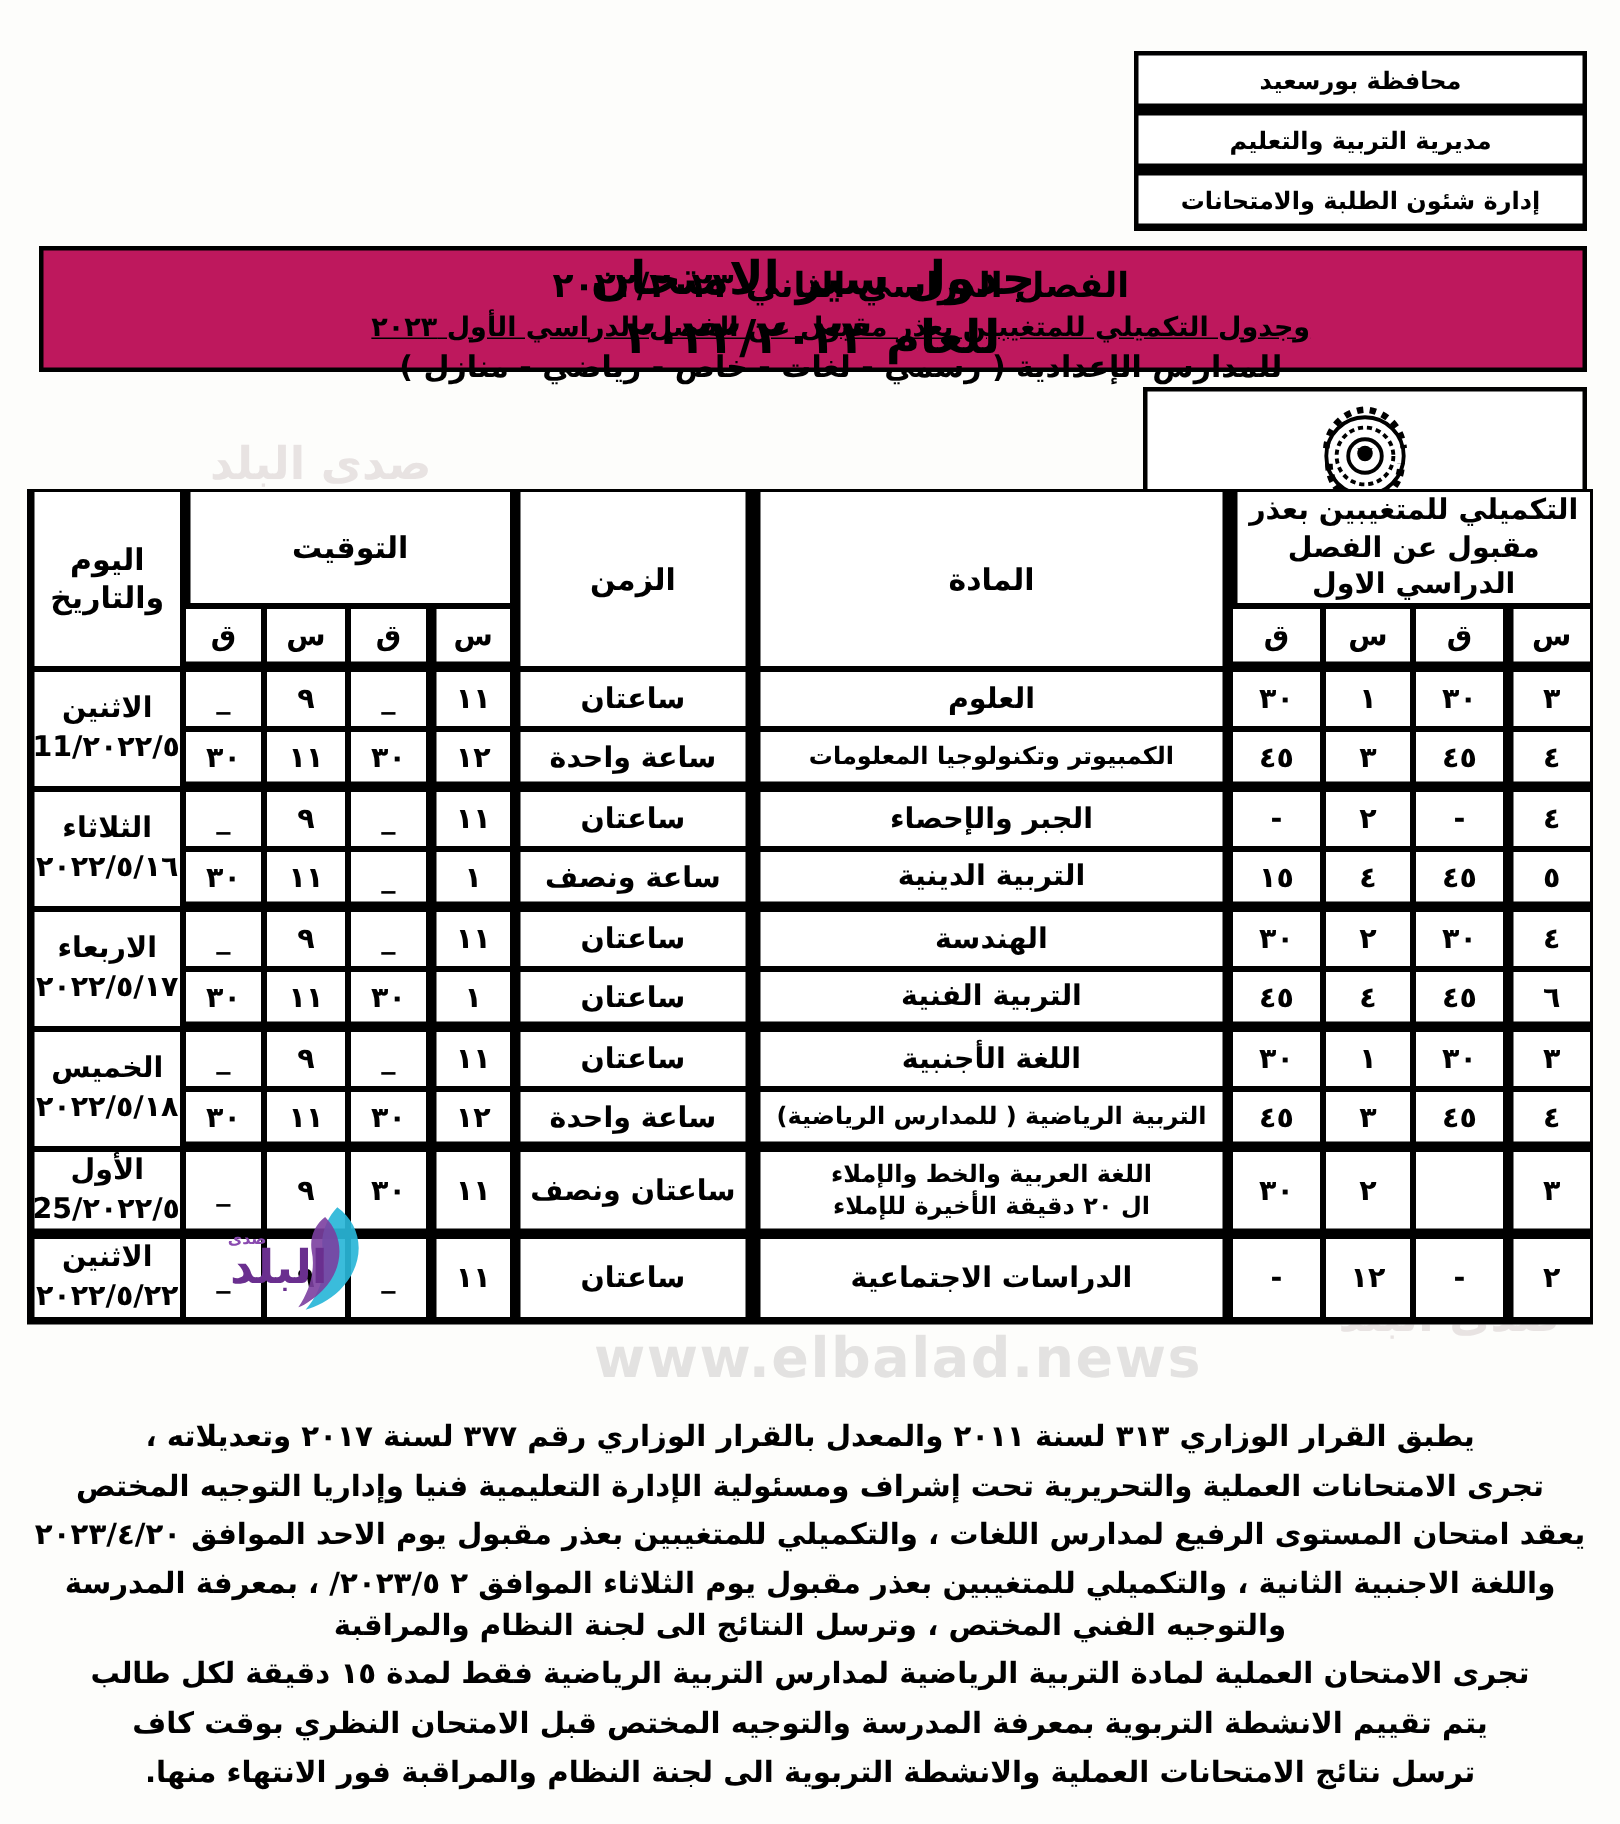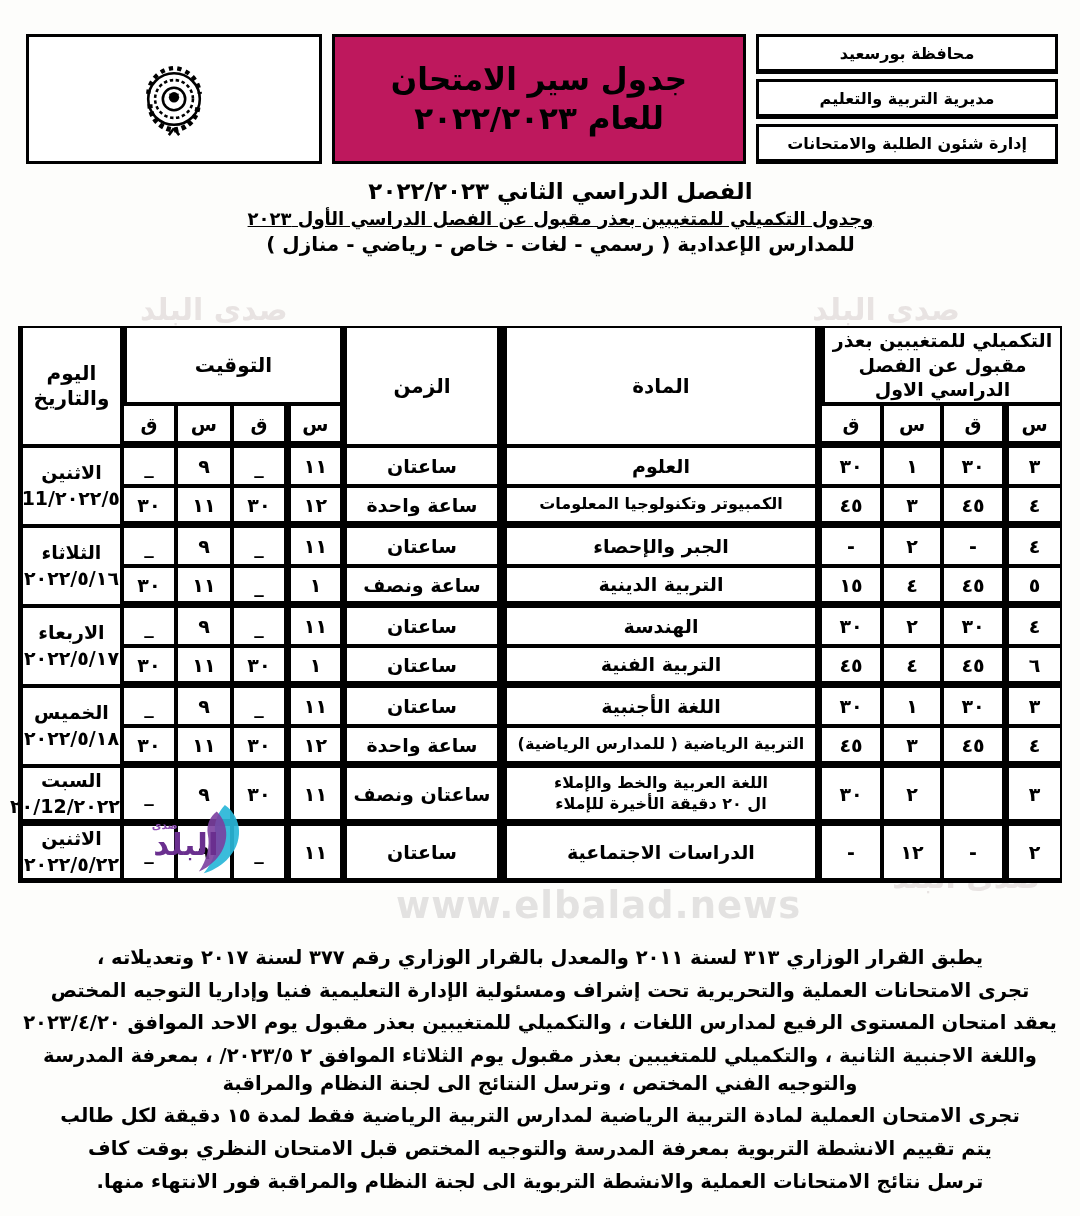--- a/index.html
+++ b/index.html
@@ -33,21 +33,21 @@
   .wm-ar { font-size: 30px; color: #d7cfcf; }
   .wm-url {
     font-size: 37px; color: #cfcccc; direction: ltr;
     font-family: "DejaVu Sans", "Liberation Sans", sans-serif;
   }
 
   
   .header-band {
     position: absolute; top: 34px; right: 22px; left: 26px;
     height: 130px;
-    display: flex; flex-direction: row;
+    display: flex; flex-direction: column;
     gap: 10px;
     z-index: 2;
   }
   .hdr-office {
     width: 302px;
     display: flex; flex-direction: column;
     justify-content: space-between;
   }
   .hdr-office .obox {
     border: 3px solid #000; border-bottom-width: 5px;
@@ -365,22 +365,22 @@
           <td class="c-num">٢</td>
           <td class="c-num">٣٠</td>
           <td class="c-subj grp-edge-l grp-edge-r small" style="white-space: pre-line;">اللغة العربية والخط والإملاء
 ال ٢٠ دقيقة الأخيرة للإملاء</td>
           <td class="c-dur grp-edge-l grp-edge-r">ساعتان ونصف</td>
           <td class="c-time grp-edge-l">١١</td>
           <td class="c-time">٣٠</td>
           <td class="c-time">٩</td>
           <td class="c-time">_</td>
           <td class="c-day grp-edge-l" rowspan="1">
-            <div>السبت</div>
-            <div>٢٠٢٢/12/٢٠</div>
+            <div>الأول</div>
+            <div>٢٠٢٢/٥/25</div>
           </td>
         </tr>
         <tr class="r-tall daysep">
           <td class="c-num grp-edge-l">٢</td>
           <td class="c-num">-</td>
           <td class="c-num">١٢</td>
           <td class="c-num">-</td>
           <td class="c-subj grp-edge-l grp-edge-r" style="white-space: pre-line;">الدراسات الاجتماعية</td>
           <td class="c-dur grp-edge-l grp-edge-r">ساعتان</td>
           <td class="c-time grp-edge-l">١١</td>

